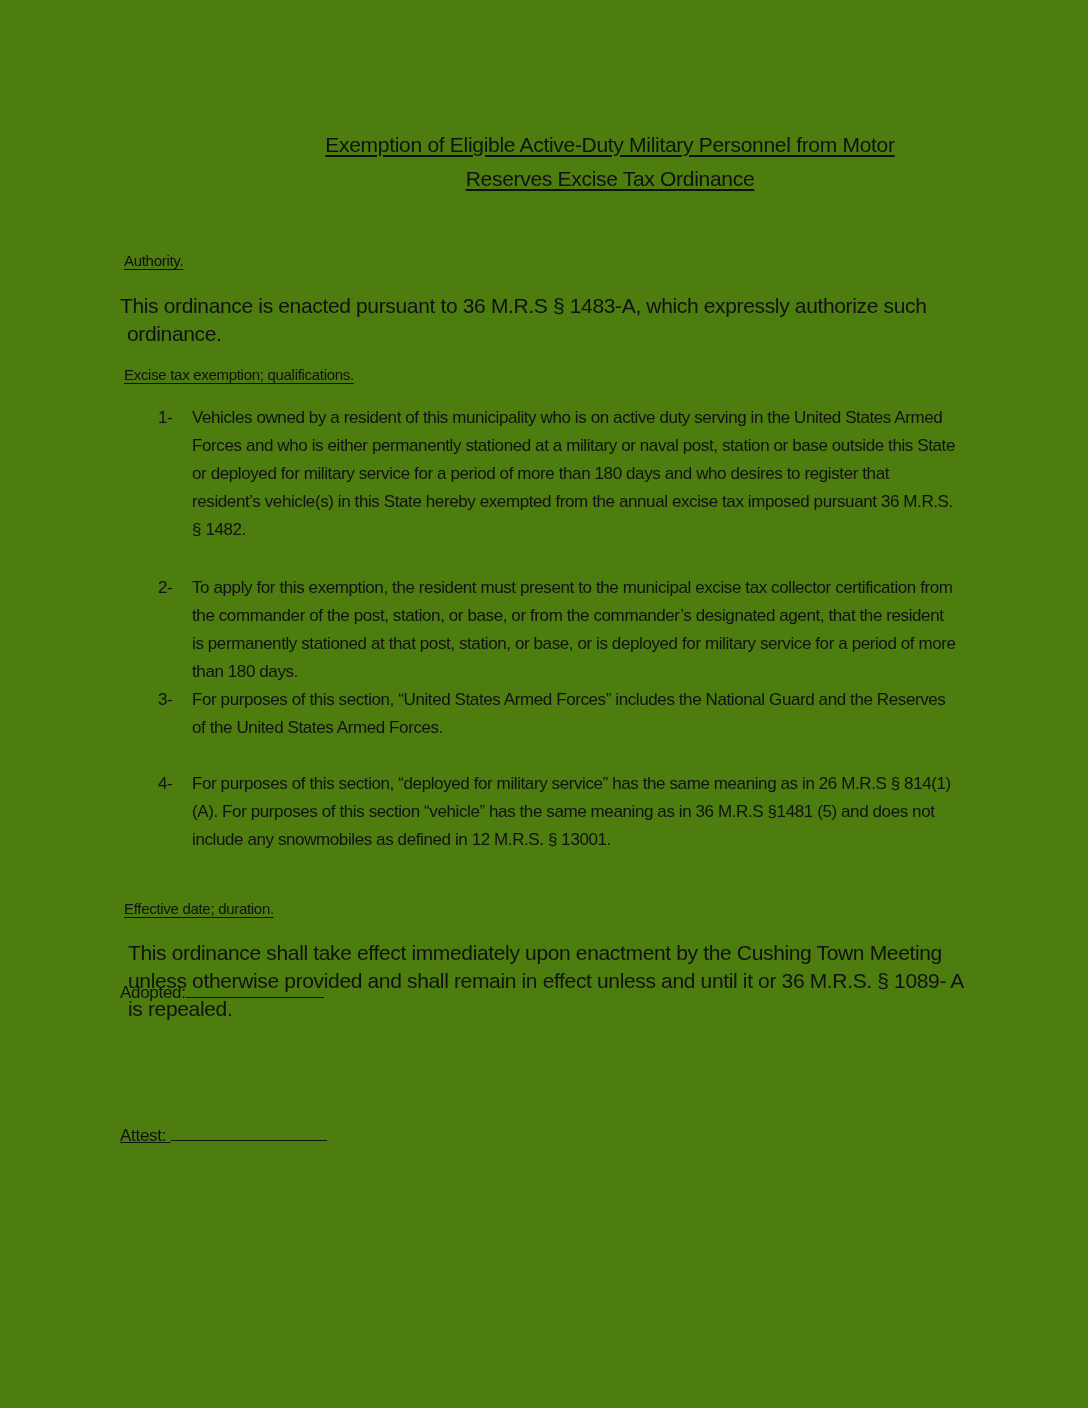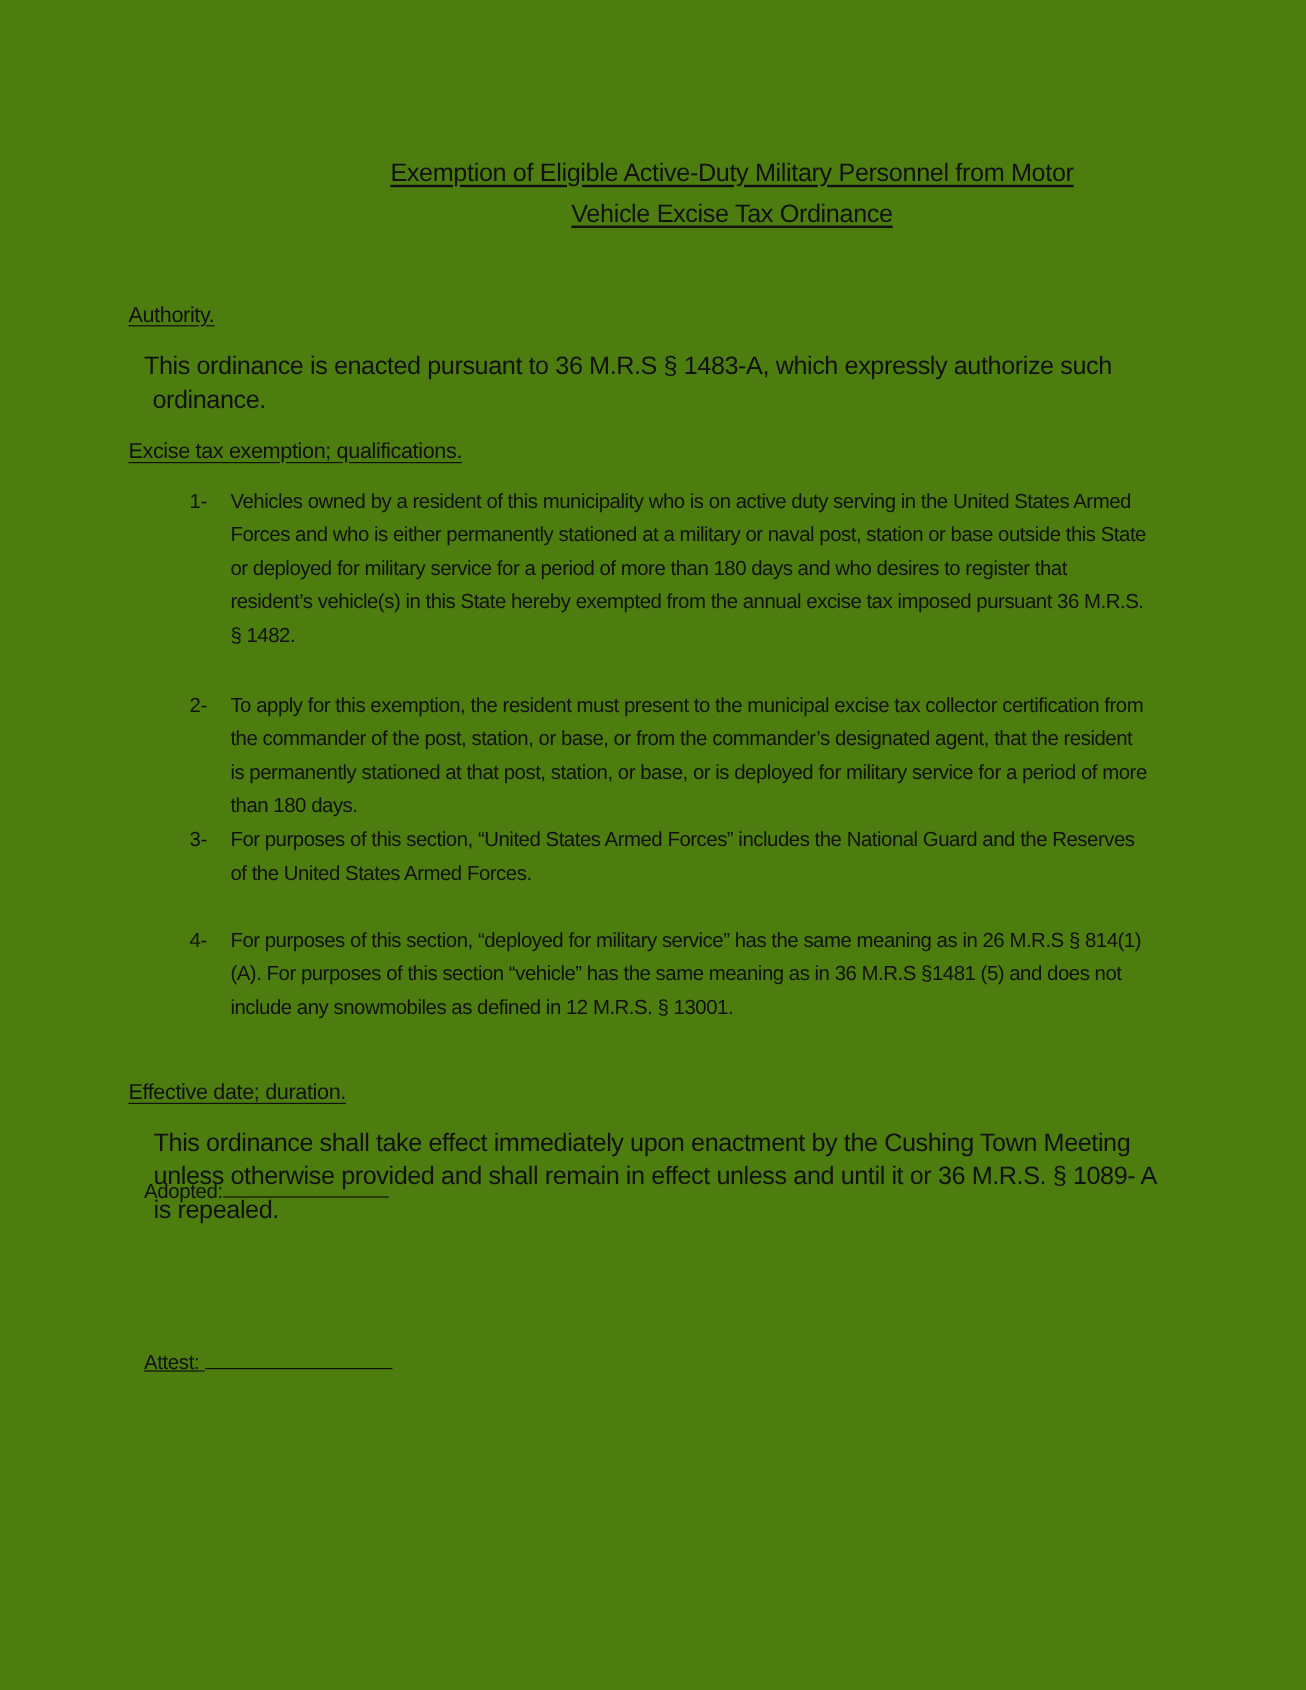--- a/index.html
+++ b/index.html
@@ -31,22 +31,22 @@
     line-height: 34px;
     top: 128px;
     letter-spacing: -0.3px;
   }
   .title span {
     text-decoration: underline;
     text-underline-offset: 3px;
   }
   .heading {
     position: absolute;
-    left: 107px;
-    font-size: 18px;
+    left: 124px;
+    font-size: 15px;
     text-decoration: underline;
     text-underline-offset: 3px;
     letter-spacing: -0.3px;
   }
   .para {
     position: absolute;
     font-size: 21px;
     line-height: 28px;
     letter-spacing: -0.35px;
   }
@@ -80,21 +80,21 @@
     height: 14px;
   }
 </style>
 </head>
 <body>
 
 <div class="page">
 
   <div class="title">
     <span>Exemption of Eligible Active-Duty Military Personnel from Motor</span><br>
-    <span>Vehicle Excise Tax Ordinance</span>
+    <span>Reserves Excise Tax Ordinance</span>
   </div>
 
   <div class="heading" style="top:252px;">Authority.</div>
 
   <div class="para" style="left:120px; top:292px; width:900px;">This ordinance is enacted pursuant to 36 M.R.S § 1483-A, which expressly authorize such</div>
   <div class="para" style="left:127px; top:320px; width:900px;">ordinance.</div>
 
   <div class="heading" style="top:366px;">Excise tax exemption; qualifications.</div>
 
   <div class="list-item" style="top:404px;">

